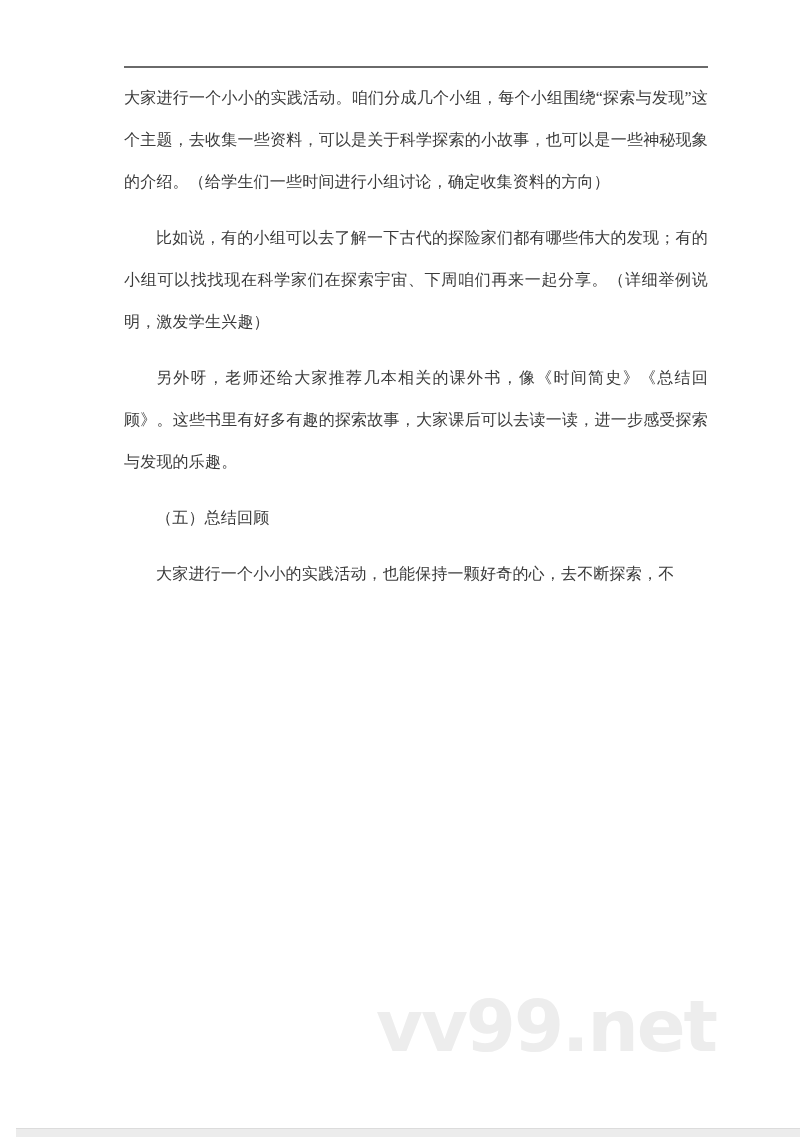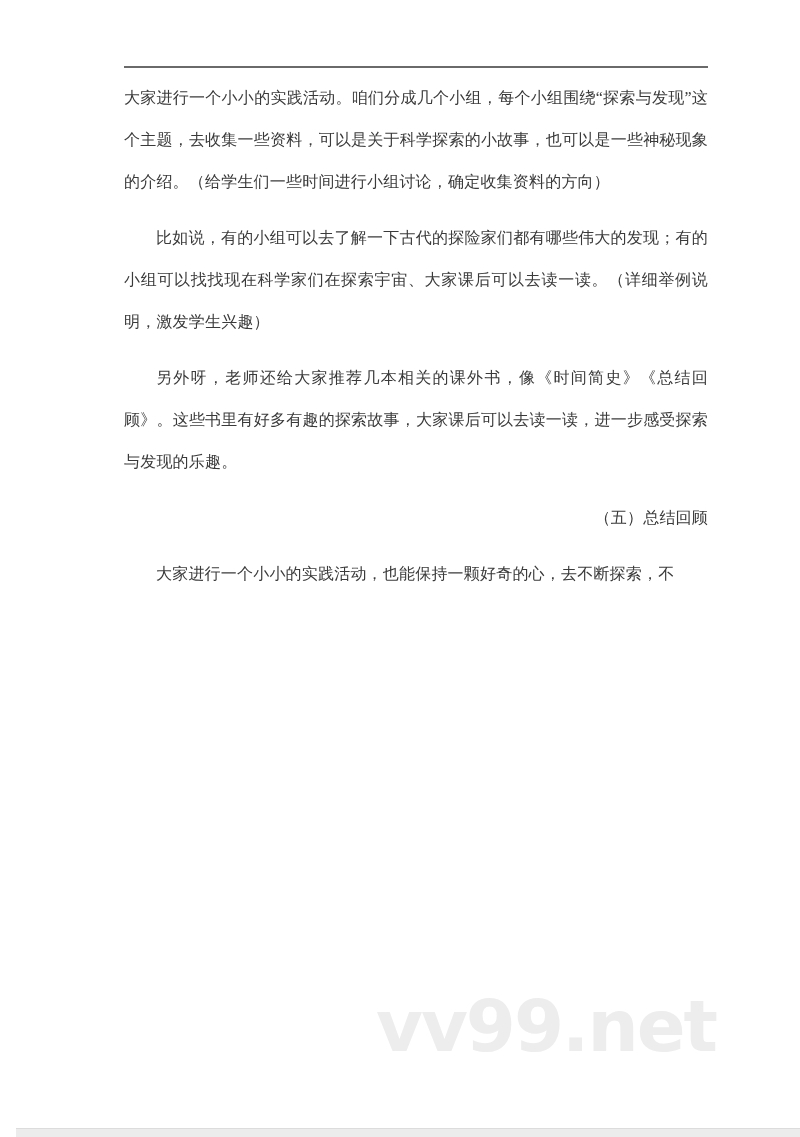--- a/index.html
+++ b/index.html
@@ -26,21 +26,21 @@
   .para {
     margin: 0 0 14px 0;
     font-size: 16px;
     line-height: 42px;
     color: var(--text, #3a3a3a);
     text-align: justify;
     letter-spacing: 0.2px;
     word-break: break-all;
   }
   .para.indent { text-indent: 2em; }
-  .para.heading { text-align: right; }
+  .para.heading { text-align: left; }
   .watermark {
     position: absolute;
     left: 360px;
     top: 990px;
     font-family: "DejaVu Sans", "Liberation Sans", sans-serif;
     font-weight: bold;
     font-size: 72px;
     line-height: 1;
     letter-spacing: -2px;
     color: var(--watermark, #ededed);
@@ -67,21 +67,21 @@
   }
 </style>
 </head>
 <body>
 
 <div class="page" style="--text: #3a3a3a; --divider: #6a6a6a; --page-bg: #ffffff; --watermark: #ededed; --page-edge: #e2e2e2; --footer: #ececec;">
   <div class="content">
     <div class="top-rule"></div>
     <div class="paragraphs" id="paragraphs">
         <p class="para">大家进行一个小小的实践活动。咱们分成几个小组，每个小组围绕“探索与发现”这个主题，去收集一些资料，可以是关于科学探索的小故事，也可以是一些神秘现象的介绍。（给学生们一些时间进行小组讨论，确定收集资料的方向）</p>
-        <p class="para indent">比如说，有的小组可以去了解一下古代的探险家们都有哪些伟大的发现；有的小组可以找找现在科学家们在探索宇宙、大家课后可以去读一读。（详细举例说明，激发学生兴趣）</p>
+        <p class="para indent">比如说，有的小组可以去了解一下古代的探险家们都有哪些伟大的发现；有的小组可以找找现在科学家们在探索宇宙、下周咱们再来一起分享。（详细举例说明，激发学生兴趣）</p>
         <p class="para indent">另外呀，老师还给大家推荐几本相关的课外书，像《时间简史》《总结回顾》。这些书里有好多有趣的探索故事，大家课后可以去读一读，进一步感受探索与发现的乐趣。</p>
         <p class="para indent heading">（五）总结回顾</p>
         <p class="para indent">大家进行一个小小的实践活动，也能保持一颗好奇的心，去不断探索，不</p>
       </div>
   </div>
   <div class="watermark">vv99.net</div>
   <div class="page-edge"></div>
   <div class="footer-strip"></div>
 </div>
 

